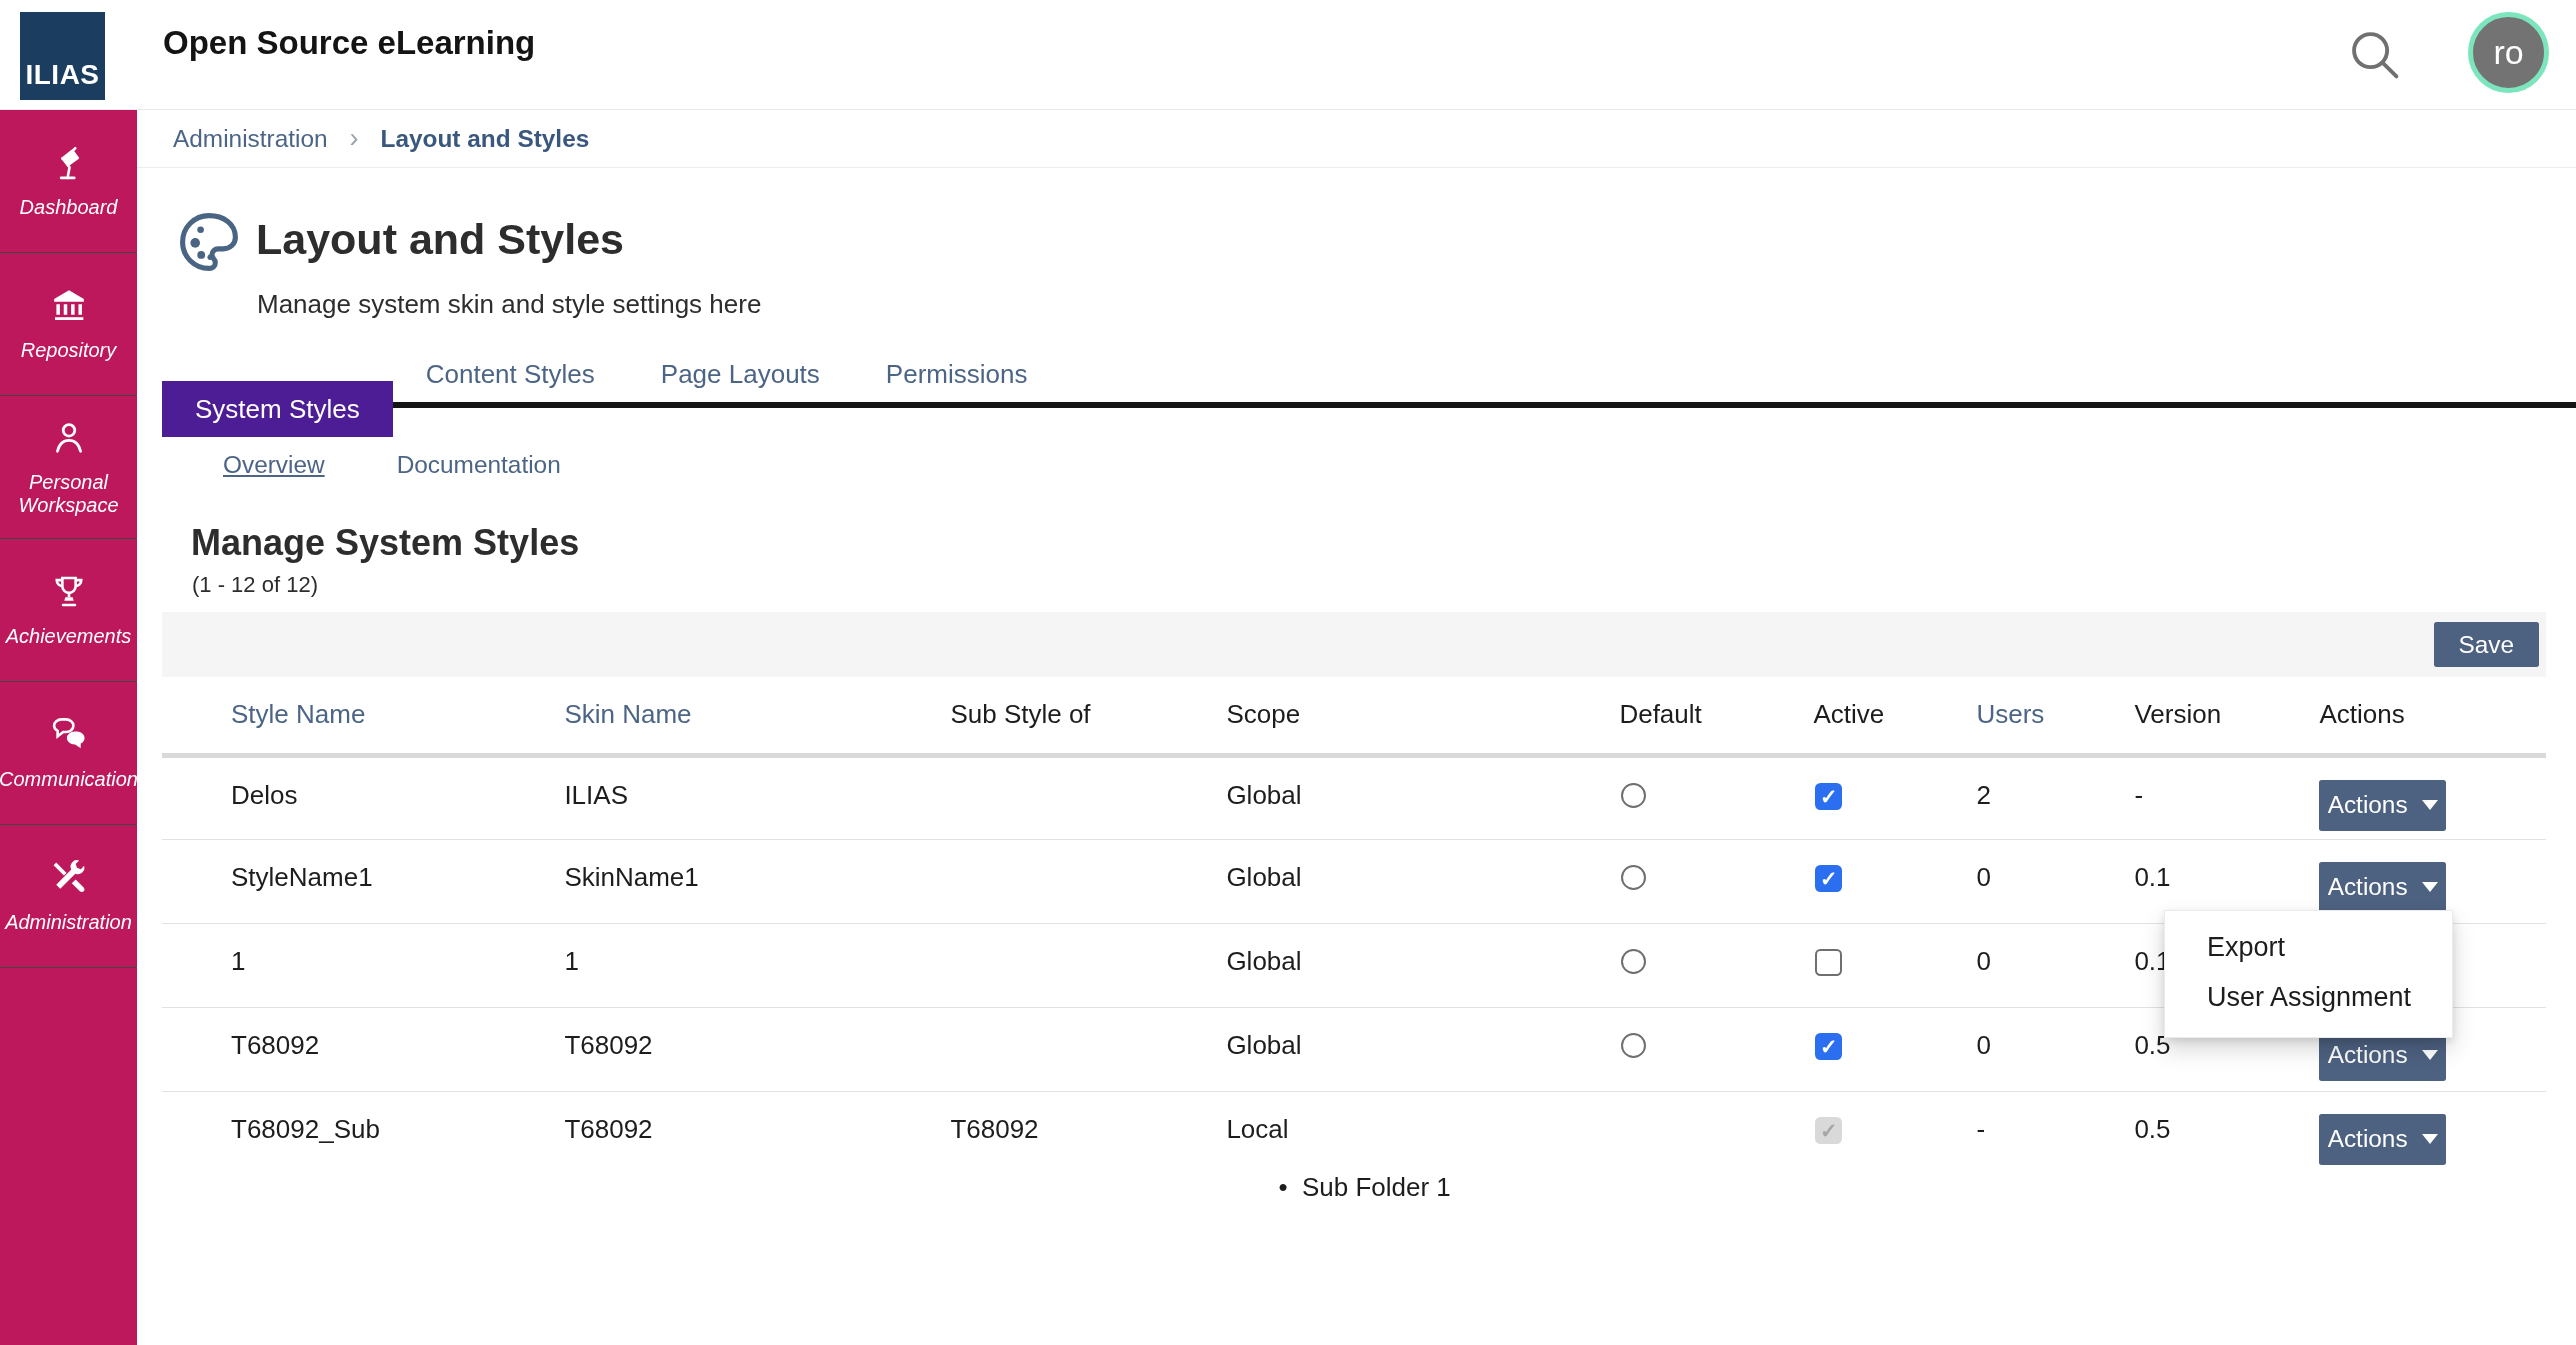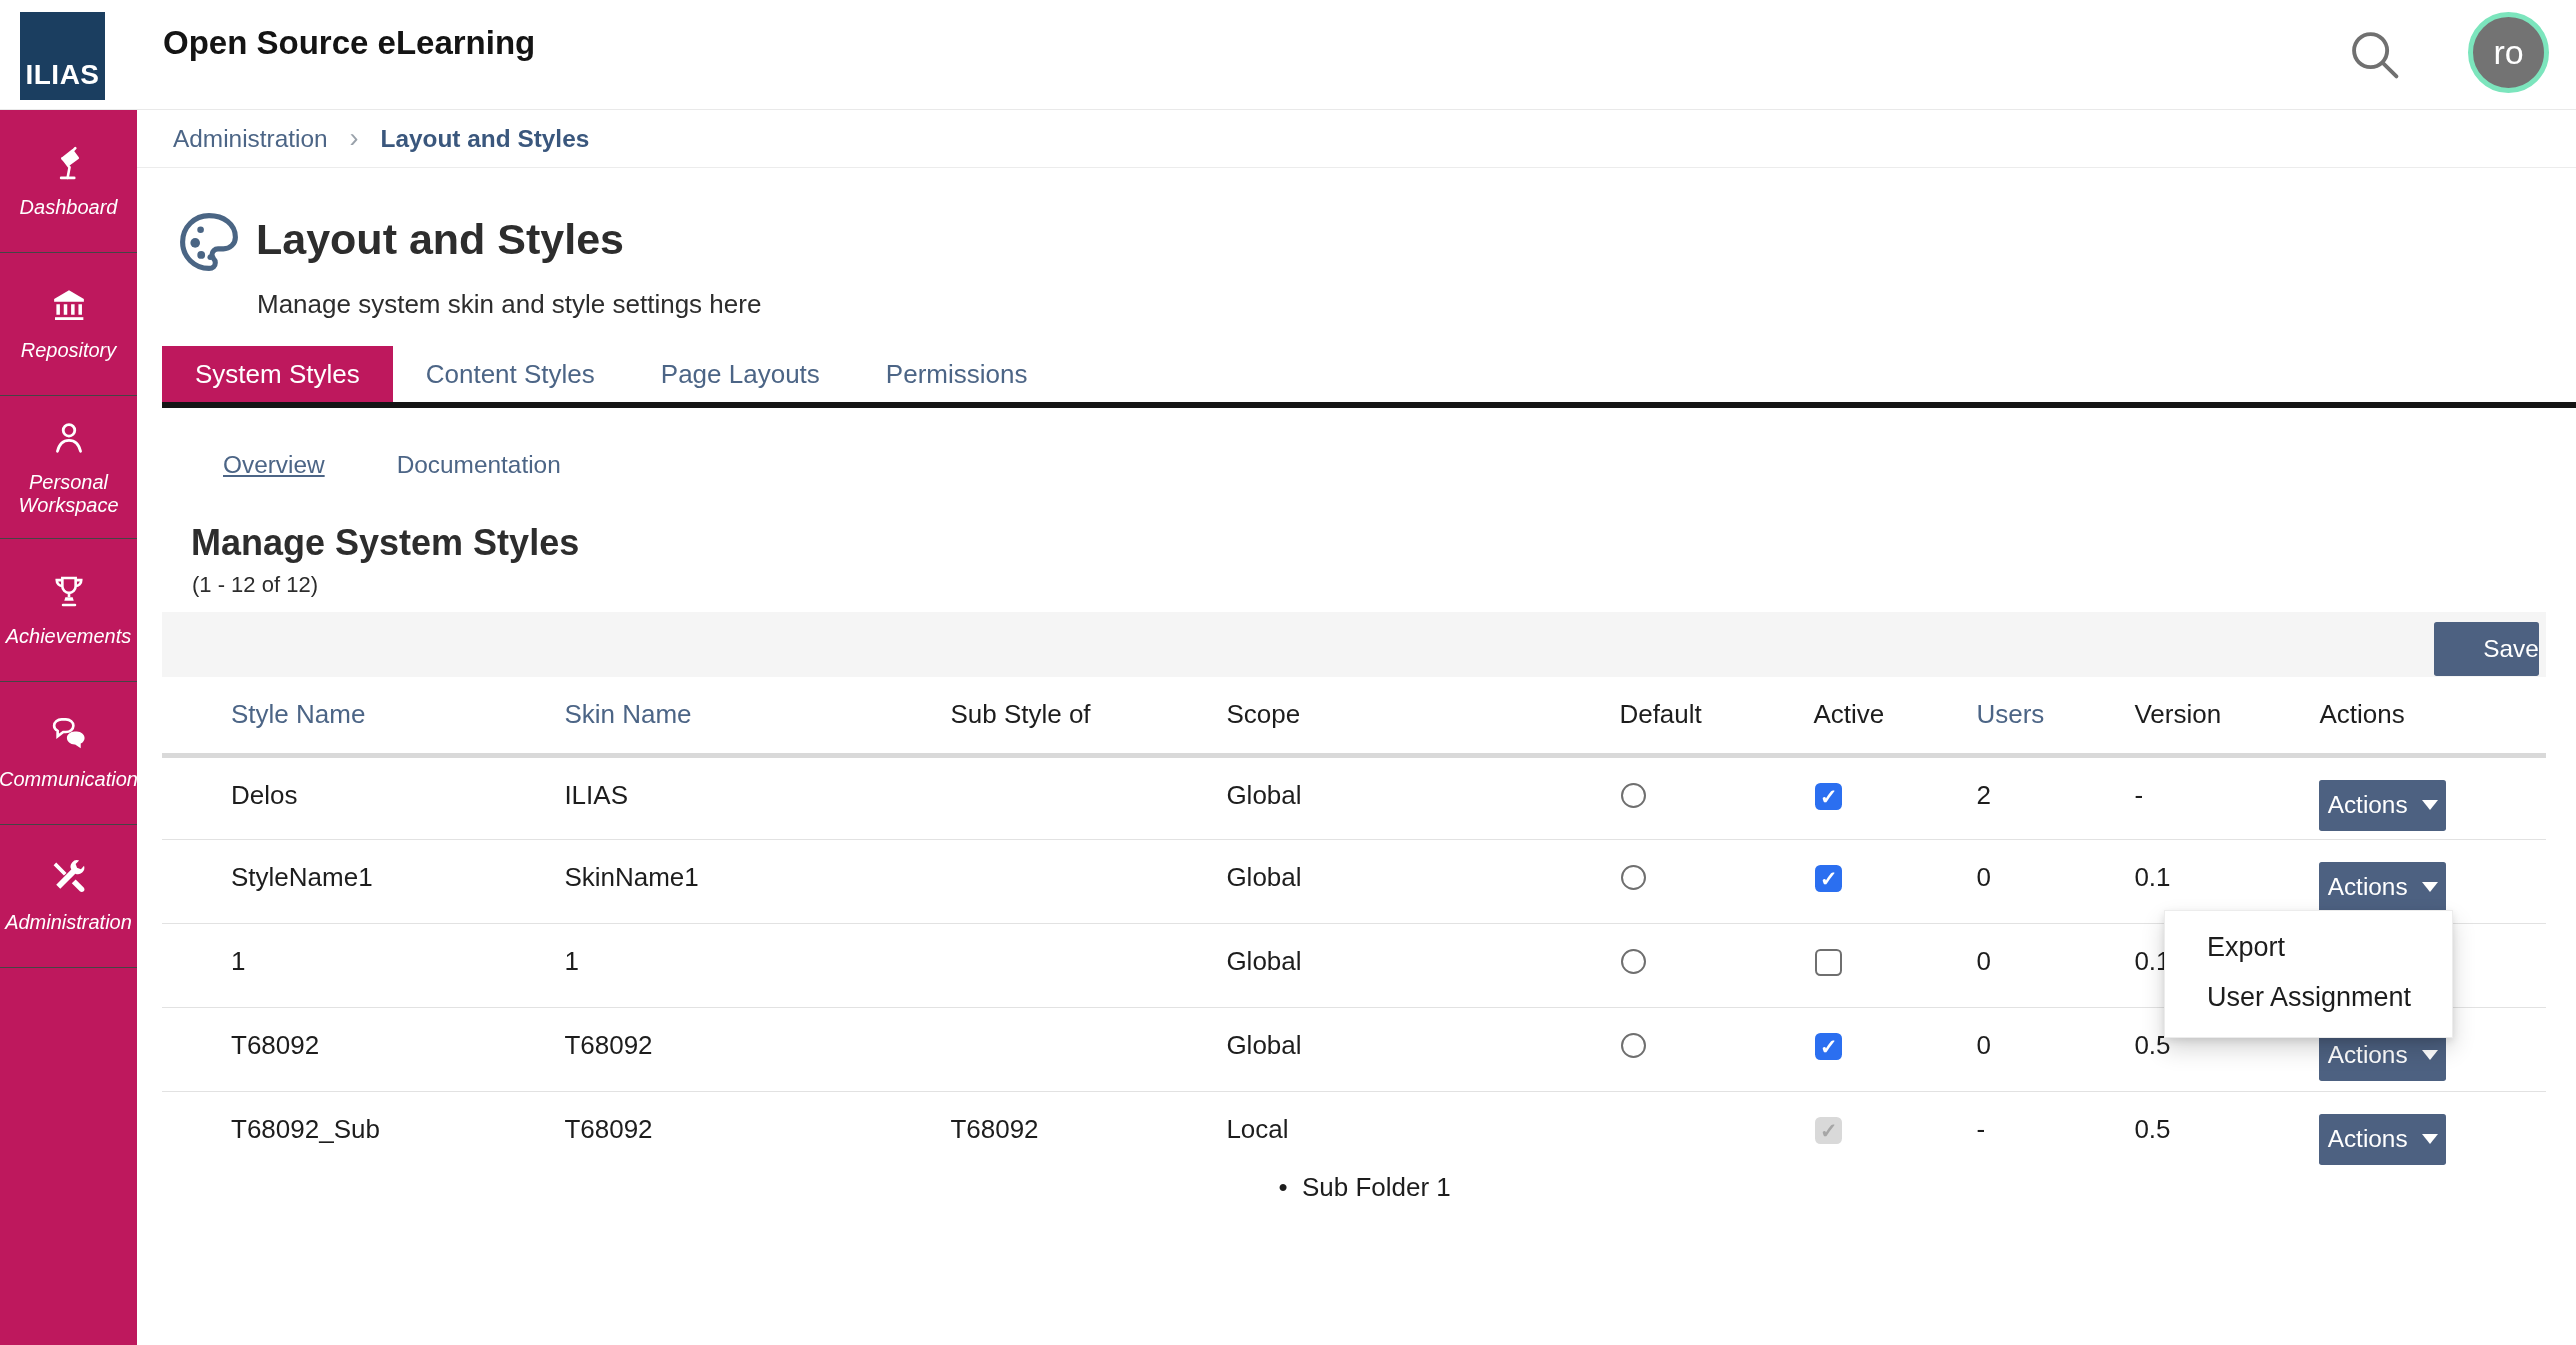--- a/index.html
+++ b/index.html
@@ -37,35 +37,35 @@
 
   .palette { position:absolute; left:36px; top:96px; width:72px; height:72px; }
   .page-title { position:absolute; left:119px; top:101px; font-size:43px; line-height:56px;
                 font-weight:bold; color:#2d2d2d; }
   .page-sub { position:absolute; left:120px; top:178px; font-size:26px; line-height:33px; color:#2d2d2d; }
 
   .tabs { position:absolute; left:25px; right:0; top:236px; height:62px;
           border-bottom:6.3px solid #151515; display:flex; }
   .tab { height:56px; padding:0 33px; display:flex; align-items:center; font-size:26px;
          color:#4c6586; cursor:pointer; }
-  .tab.active { background:#be185d; color:#fff; }
+  .tab.active { background:#4c1d95; color:#fff;margin-top:35px; }
 
   .subnav { position:absolute; left:54px; top:338px; display:flex; gap:40px; font-size:24.4px; line-height:33px; }
   .subnav a { color:#4c6586; text-decoration:none; cursor:pointer;margin-left:32px; }
   .subnav a.active { text-decoration:underline; }
 
   .section-heading { position:absolute; left:54px; top:412px; font-size:36px; line-height:42px;
                      font-weight:bold; color:#2d2d2d; }
   .range { position:absolute; left:55px; top:462px; font-size:22px; color:#2d2d2d; }
 
   .tablewrap { position:absolute; left:25px; top:502px; width:2384px; }
   .toolbar { position:relative; height:65px; background:#f5f5f5; }
   .btn { background:#4d6181; color:#fff; border:none; border-radius:2.7px; font-size:24.4px;
          font-family:"Liberation Sans", sans-serif; cursor:pointer; }
-  .save-btn { position:absolute; right:7.2px; top:10px; width:105px; height:54px;text-align:right; }
+  .save-btn { position:absolute; right:7.2px; top:10px; width:105px; height:45px; }
 
   table { width:2384px; table-layout:fixed; border-collapse:collapse; }
   th { height:78px; text-align:left; vertical-align:middle; font-weight:normal; font-size:26px;
        color:#1d1d1d; border-bottom:5.4px solid #d9d9d9; padding:0 0 0 5.4px; }
   th.link { color:#4c6586; cursor:pointer; }
   th:first-child, td:first-child { padding-left:69px; }
   td { vertical-align:top; padding:22px 0 0 5.4px; font-size:26px; color:#1d1d1d; }
   tr.h-std  td { height:84px; }
   tr.h-tall td { height:143px; }
   tr.h-last td { height:181px; }

